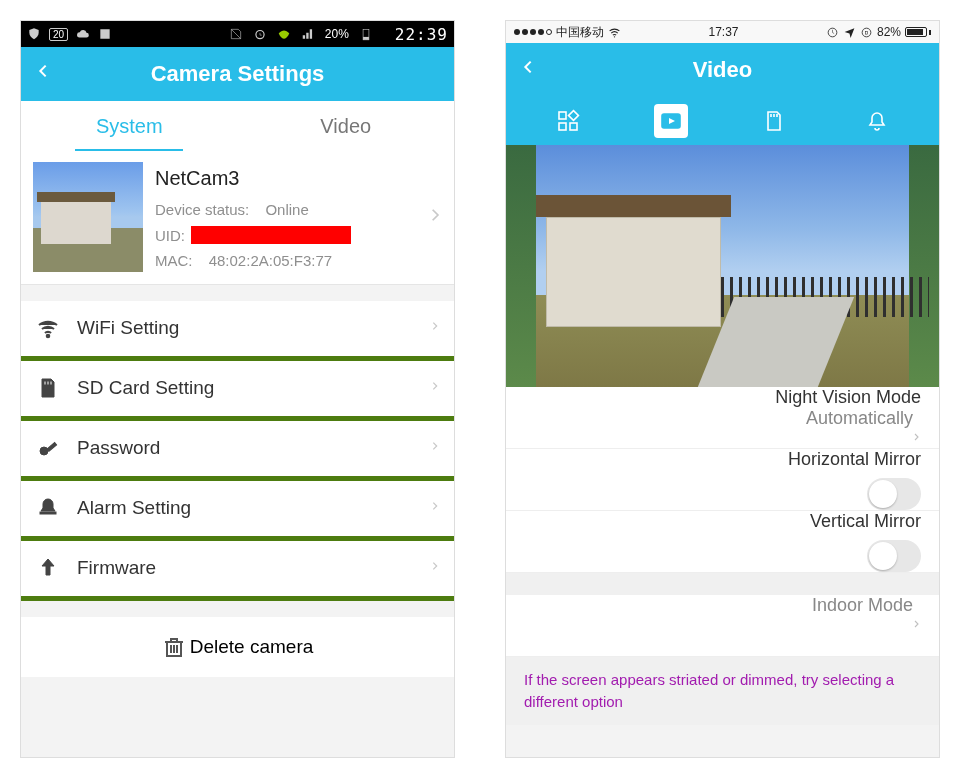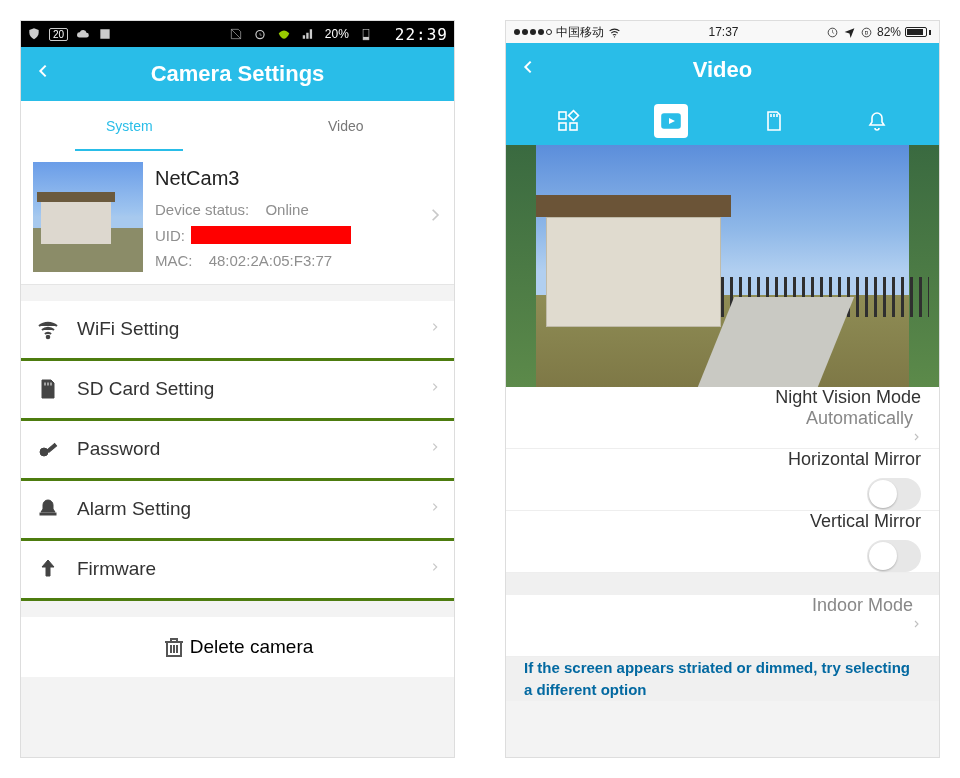--- a/index.html
+++ b/index.html
@@ -63,41 +63,41 @@
     height:48px; background:#29bde8; display:flex; align-items:center;
     justify-content:space-around; padding:0 10px;
   }
   .subbar .tb-item{ width:34px; height:34px; display:flex; align-items:center; justify-content:center; border-radius:4px;}
   .subbar .tb-item.active{ background:#fff;}
   .subbar svg{width:24px; height:24px; stroke:#fff; stroke-width:1.6; fill:none;}
   .subbar .active svg{stroke:#29bde8; fill:#29bde8;}
 
   
   .tabs{ height:50px; background:#fff; display:flex;}
-  .tab{flex:1; display:flex;align-items:center;justify-content:center;font-size:14px;color:#777;}
+  .tab{flex:1; display:flex;align-items:center;justify-content:center;font-size:20px;color:#777;}
   .tab.active{color:#29bde8; position:relative;}
   .tab.active::after{content:"";position:absolute;bottom:0;left:25%;right:25%;height:2px;background:#29bde8;}
 
   
   .device-card{ background:#fff; display:flex; padding:10px 12px; align-items:center; gap:12px; border-bottom:1px solid #e5e5e5;}
   .thumb{width:110px;height:110px; background:#88a; position:relative; overflow:hidden;}
   .thumb .sky{position:absolute;inset:0;background:linear-gradient(#6a9de8 0%, #9ec4ef 45%, #a7c9ee 50%);}
   .thumb .ground{position:absolute;left:0;right:0;bottom:0;height:40%;background:#8b8c68;}
   .thumb .bldg{position:absolute;left:8px;bottom:28px;width:70px;height:42px;background:#ddd8cf;}
   .thumb .roof{position:absolute;left:4px;bottom:70px;width:78px;height:10px;background:#6b5a3e;}
   .dev-info{flex:1; color:#8f8f8f; font-size:15px; line-height:1.7;}
   .dev-info .name{color:#222; font-size:20px; font-weight:400; margin-bottom:2px;}
   .dev-info .row{display:flex; gap:6px; align-items:center;}
   .uid-block{background:#f00; width:160px; height:18px;}
   .chev{color:#c9c9c9;}
   .chev svg{width:14px;height:26px;stroke:#c9c9c9;stroke-width:3;fill:none;}
 
   
   .list{background:#fff;}
-  .row-item{ height:60px; display:flex; align-items:center; padding:0 14px; border-bottom:3px solid #4d7c0f; gap:16px; font-size:19px; color:#333;}
+  .row-item{ height:60px; display:flex; align-items:center; padding:0 14px; border-bottom:5px solid #4d7c0f; gap:16px; font-size:19px; color:#333;}
   .row-item .icon{width:26px;display:flex;justify-content:center;}
   .row-item .icon svg{width:24px;height:24px;fill:#444;stroke:#444;}
   .row-item .label{flex:1;}
   .row-item .chev svg{width:10px;height:18px;stroke:#c9c9c9;stroke-width:3;fill:none;}
   .gap{height:16px; background:#f3f3f3;}
   .delete-row{height:60px;display:flex;align-items:center;justify-content:center;gap:4px;background:#fff;font-size:19px;}
   .delete-row svg{width:24px;height:24px;fill:#555;}
 
   
   .preview{ height:242px; background:#999; position:relative; margin:0; overflow:hidden;}
@@ -112,21 +112,21 @@
 
   
   .r-list{background:#fff;}
   .r-row{height:62px; display:flex; align-items:flex-end; padding:0 18px; border-bottom:1px solid #eee; font-size:18px; color:#333;flex-direction:column;}
   .r-row .label{flex:1;}
   .r-row .value{color:#888; margin-right:8px;}
   .r-row .chev svg{width:9px;height:16px;stroke:#c0c0c0;stroke-width:3;fill:none;}
   .toggle{width:54px;height:32px;border-radius:16px;background:#e7e7e7;position:relative;}
   .toggle::after{content:"";position:absolute;left:2px;top:2px;width:28px;height:28px;border-radius:50%;background:#fff;box-shadow:0 1px 2px rgba(0,0,0,.25);}
   .r-gap{height:22px;background:#f0f0f0;}
-  .hint{background:#f0f0f0;padding:0 18px;font-size:15px;color:#0369a1;line-height:1.45;font-weight:bold;}
+  .hint{background:#f0f0f0;padding:12px 18px;font-size:15px;color:#a21caf;line-height:1.45;}
 </style>
 </head>
 <body>
 
 <div class="phone">
   <div class="android-status">
     <div class="left-ic">
       <svg viewBox="0 0 24 24">
           <path d="M12 2l8 3v5c0 5-3.5 9-8 11-4.5-2-8-6-8-11V5l8-3z"></path>
         </svg>

